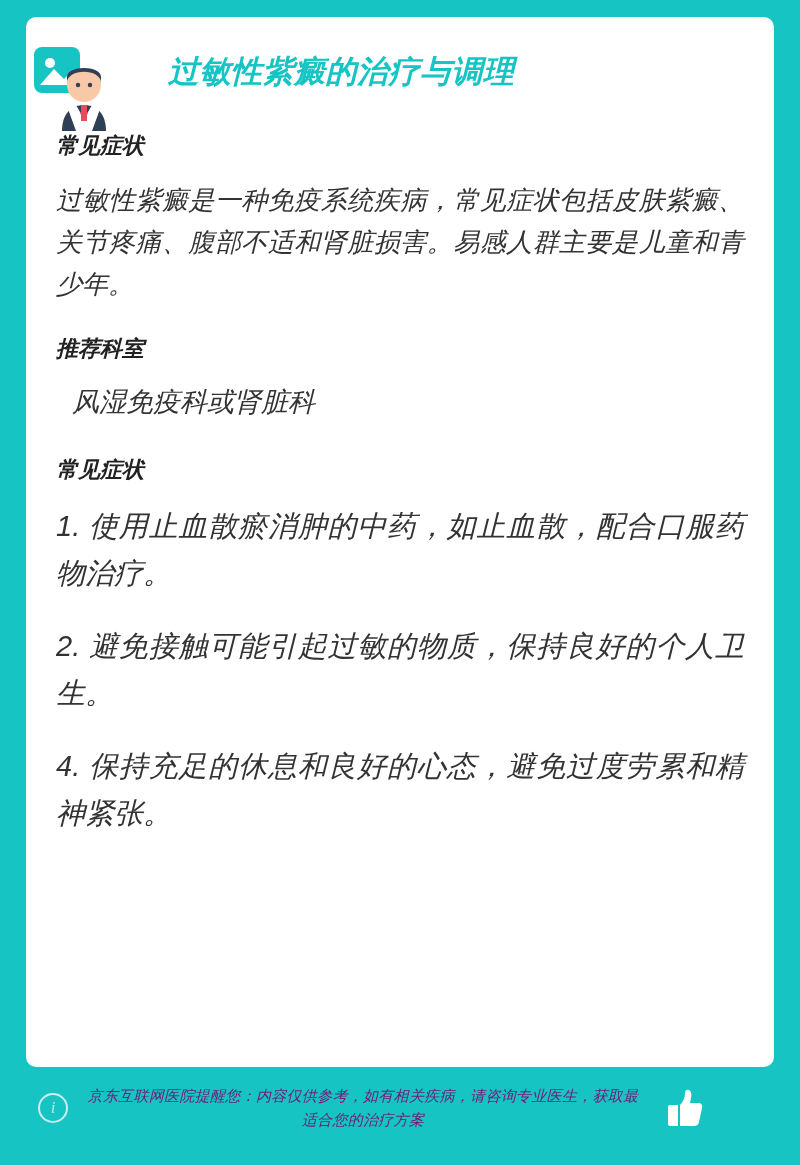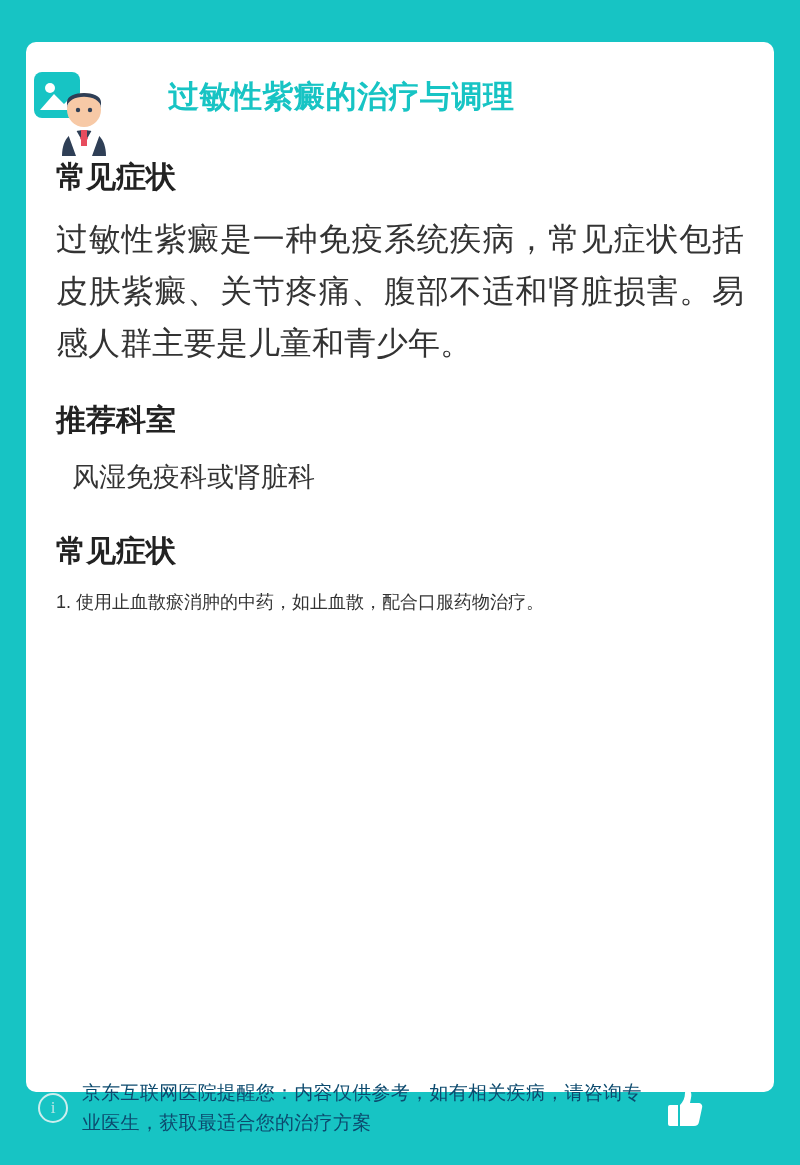--- a/index.html
+++ b/index.html
@@ -11,21 +11,22 @@
     height: 1165px;
     background: #17c4c4;
     font-family: "Liberation Sans", "DejaVu Sans", sans-serif;
     overflow: hidden;
   }
   .page {
     position: relative;
     width: 752px;
     height: 1165px;
     box-sizing: border-box;
-    padding: 42px 26px 0 26px;
+    padding: 17px 26px 0 26px;
+    font-style: italic;
   }
   .card {
     position: relative;
     background: #ffffff;
     border-radius: 10px;
     width: 748px;
     min-height: 1050px;
     box-sizing: border-box;
     padding: 26px 30px 18px 30px;
   }
@@ -45,47 +46,47 @@
     font-weight: 700;
     line-height: 1.2;
     margin: 10px 0 0 112px;
     letter-spacing: 0.5px;
   }
 
   .content {
     margin-top: 42px;
   }
   h2.section {
-    font-size: 30px;
+    font-size: 22px;
     font-weight: 700;
     color: #222222;
     margin: 0 0 18px 0;
     line-height: 1.3;
   }
   h2.section + .para { margin-top: 0; }
   .para {
-    font-size: 32px;
+    font-size: 26px;
     line-height: 1.62;
     color: #333333;
     margin: 0 0 30px 0;
     text-align: justify;
   }
   .dept {
     font-size: 27px;
     line-height: 1.5;
     color: #333333;
     margin: 0 0 34px 16px;
   }
   .list {
     margin: 0;
     padding: 0;
     list-style: none;
   }
   .list li {
-    font-size: 18px;
+    font-size: 29px;
     line-height: 1.62;
     color: #333333;
     margin-bottom: 26px;
     text-align: justify;
   }
   .list li:last-child { margin-bottom: 0; }
 
   .footer {
     position: absolute;
     left: 26px;
@@ -105,24 +106,25 @@
     border-radius: 50%;
     color: #b9e6e6;
     font-size: 17px;
     line-height: 26px;
     text-align: center;
     font-family: "Liberation Serif", serif;
     margin-right: 14px;
   }
   .footer-text {
     flex: 1 1 auto;
-    color: #0c4a6e;
-    font-size: 19px;
+    color: #701a75;
+    font-size: 15px;
     line-height: 1.6;
     letter-spacing: 0.3px;
+    text-align: center;
   }
   .thumb {
     flex: 0 0 auto;
     margin-left: 12px;
     width: 52px;
     height: 52px;
   }
   .thumb svg { display: block; }
 </style>
 </head>
@@ -154,20 +156,22 @@
 
       <h2 class="section">常见症状</h2>
       <p class="para">过敏性紫癜是一种免疫系统疾病，常见症状包括皮肤紫癜、关节疼痛、腹部不适和肾脏损害。易感人群主要是儿童和青少年。</p>
 
       <h2 class="section">推荐科室</h2>
       <p class="dept">风湿免疫科或肾脏科</p>
 
       <h2 class="section">常见症状</h2>
       <ul class="list">
         <li>1. 使用止血散瘀消肿的中药，如止血散，配合口服药物治疗。</li>
+        <li>2. 避免接触可能引起过敏的物质，保持良好的个人卫生。</li>
+        <li>4. 保持充足的休息和良好的心态，避免过度劳累和精神紧张。</li>
       </ul>
 
     </div>
   </div>
 
   <div class="footer">
     <div class="info-icon">i</div>
     <div class="footer-text">京东互联网医院提醒您：内容仅供参考，如有相关疾病，请咨询专业医生，获取最适合您的治疗方案</div>
     <div class="thumb">
       <svg width="52" height="52" viewBox="0 0 52 52" xmlns="http://www.w3.org/2000/svg">

